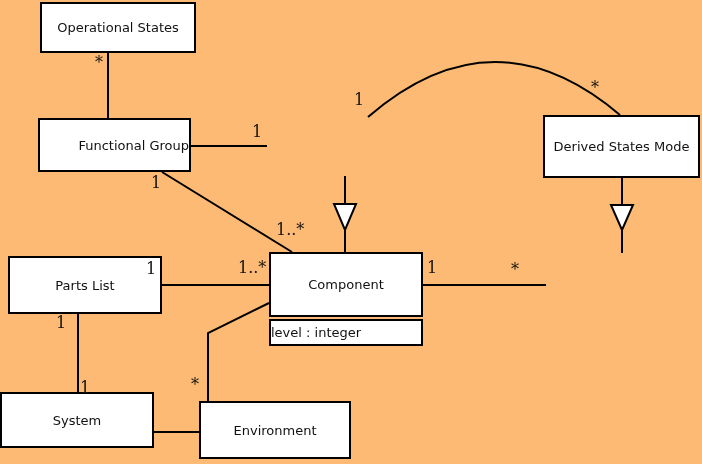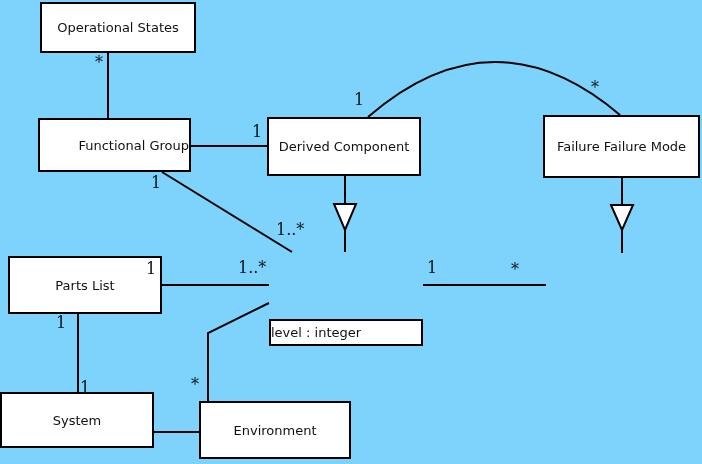--- a/index.html
+++ b/index.html
@@ -4,21 +4,21 @@
 <style>
   html, body {
     margin: 0;
     padding: 0;
     background: #ffffff;
   }
   .canvas {
     position: relative;
     width: 702px;
     height: 464px;
-    background: #7dd3fc;
+    background: #fdba74;
     overflow: hidden;
     font-family: "DejaVu Sans", sans-serif;
   }
   .edges-svg {
     position: absolute;
     left: 0;
     top: 0;
     width: 702px;
     height: 464px;
   }
@@ -104,32 +104,32 @@
   </svg>
 
   <div class="uml-box" id="box-operational-states">
     <span>Operational States</span>
   </div>
 
   <div class="uml-box" id="box-functional-group">
     <span>Functional Group</span>
   </div>
 
-  <div class="uml-box" id="box-derived-component">
-    <span>Derived Component</span>
-  </div>
 
   <div class="uml-box" id="box-derived-failure-mode">
-    <span>Failure Failure Mode</span>
+    <span>Derived States Mode</span>
   </div>
 
   <div class="uml-box" id="box-parts-list">
     <span>Parts List</span>
   </div>
 
+  <div class="uml-box" id="box-component">
+    <span>Component</span>
+  </div>
 
   <div class="uml-attr" id="box-component-attr">
     <span>level : integer</span>
   </div>
 
 
   <div class="uml-box" id="box-system">
     <span>System</span>
   </div>
 

